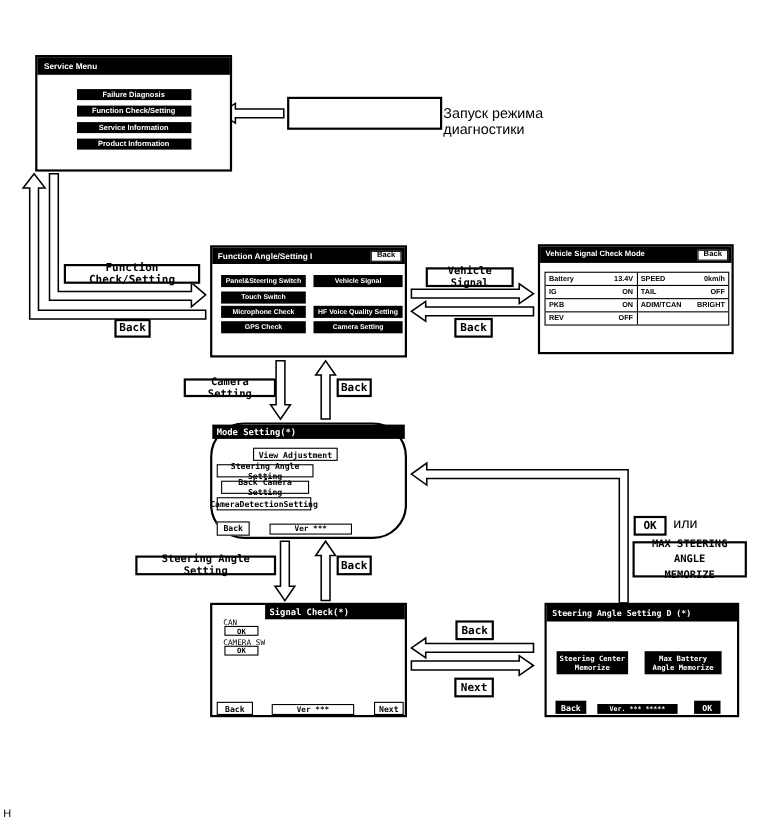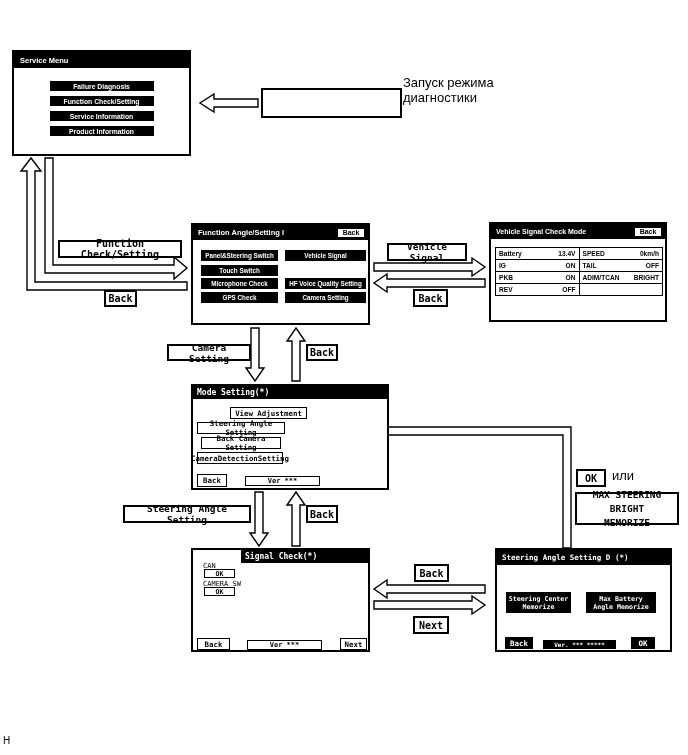--- a/index.html
+++ b/index.html
@@ -8,21 +8,21 @@
   svg.arrows{position:absolute;left:0;top:0;}
   svg.arrows polygon{fill:#ffffff;stroke:#000000;stroke-width:1.4;}
 
   .screen{position:absolute;background:#fff;border:2px solid #000;box-sizing:border-box;}
   .titlebar{background:#000;color:#fff;font-weight:bold;display:flex;align-items:center;}
   .btn-dark{background:#000;color:#fff;font-weight:bold;display:flex;align-items:center;justify-content:center;text-align:center;box-sizing:border-box;}
   .btn-light{background:#fff;color:#000;font-weight:bold;border:1.5px solid #000;display:flex;align-items:center;justify-content:center;text-align:center;box-sizing:border-box;}
   .abs{position:absolute;box-sizing:border-box;}
 
   
-  #scr-service{left:12px;top:50px;width:179px;height:106px;}
+  #scr-service{left:32px;top:50px;width:179px;height:106px;}
   #scr-service .titlebar{height:16px;font-size:7.5px;padding-left:6px;}
   .sm-btn{width:104px;height:10px;margin:0 auto 5px auto;font-size:6.8px;}
   .sm-btns{margin-top:13px;}
 
   
   #scr-fcheck{left:191px;top:223px;width:179px;height:102px;}
   #scr-fcheck .titlebar{height:15px;font-size:7.5px;padding-left:5px;justify-content:space-between;}
   .fc-back{width:28px;height:10px;margin-right:3px;font-size:7px;border-width:1px;}
   .fc-btn{position:absolute;height:11px;font-size:6.3px;}
 
@@ -33,21 +33,21 @@
   .vs-row{display:flex;height:11px;border-bottom:1px solid #000;}
   .vs-row:last-child{border-bottom:none;}
   .vs-cell{flex:1;display:flex;justify-content:space-between;align-items:center;
            padding:0 3px;font-size:6.6px;font-weight:bold;}
   .vs-cell.first{border-right:1px solid #000;}
 
   
   .mono, .mono *{font-family:"DejaVu Sans Mono",monospace;}
 
   
-  #scr-mode{left:191px;top:384px;width:198px;height:106px;}
+  #scr-mode{left:191px;top:384px;width:179px;height:106px;border-radius:31px;}
   #scr-mode .titlebar{height:13px;font-size:8px;padding-left:4px;}
   .ms-btn{position:absolute;height:12px;font-size:7.4px;}
 
   
   #scr-sigcheck{left:191px;top:548px;width:179px;height:104px;padding-left:48px;}
   #scr-sigcheck .titlebar{height:13px;font-size:8px;padding-left:4px;}
   .sc-label{position:absolute;font-size:7px;font-weight:normal;}
   .sc-ok{position:absolute;width:31px;height:9px;font-size:6.6px;border-width:1.3px;}
 
   
@@ -99,21 +99,21 @@
     <div class="titlebar">Service Menu</div>
     <div class="sm-btns">
       <div class="btn-dark sm-btn">Failure Diagnosis</div>
       <div class="btn-dark sm-btn">Function Check/Setting</div>
       <div class="btn-dark sm-btn">Service Information</div>
       <div class="btn-dark sm-btn">Product Information</div>
     </div>
   </div>
 
   <div class="blank-box"></div>
-  <div class="plain-note" style="left:403px;top:76px;">
+  <div class="plain-note" style="left:403px;top:96px;">
     <div>Запуск режима</div>
     <div>диагностики</div>
   </div>
 
   <div class="screen" id="scr-fcheck">
     <div class="titlebar">
       <span>Function Angle/Setting I</span>
       <span class="btn-light fc-back">Back</span>
     </div>
     <div class="btn-dark fc-btn" style="left:8px;top:25px;width:77px;">Panel&amp;Steering Switch</div>
@@ -215,20 +215,20 @@
   <div class="flow-label" style="left:387px;top:243px;width:80px;height:18px;font-size:9.5px;">Vehicle Signal</div>
   <div class="flow-label" style="left:413px;top:289px;width:35px;height:18px;font-size:10px;">Back</div>
   <div class="flow-label" style="left:167px;top:344px;width:84px;height:17px;font-size:9.5px;">Camera Setting</div>
   <div class="flow-label" style="left:306px;top:344px;width:32px;height:17px;font-size:10px;">Back</div>
   <div class="flow-label" style="left:123px;top:505px;width:128px;height:18px;font-size:9.5px;">Steering Angle Setting</div>
   <div class="flow-label" style="left:306px;top:505px;width:32px;height:18px;font-size:10px;">Back</div>
   <div class="flow-label" style="left:414px;top:564px;width:35px;height:18px;font-size:10px;">Back</div>
   <div class="flow-label" style="left:413px;top:616px;width:36px;height:18px;font-size:10px;">Next</div>
   <div class="flow-label" style="left:576px;top:469px;width:30px;height:18px;font-size:10px;">OK</div>
   <div class="flow-label" style="left:575px;top:492px;width:104px;height:33px;font-size:9.5px;line-height:14px;flex-direction:column;">
-    <span>MAX STEERING BRIGHT</span>
+    <span>MAX STEERING ANGLE</span>
     <span>MEMORIZE</span>
   </div>
 
   <div class="plain-note" style="left:612px;top:469px;">или</div>
   <div class="plain-note" style="left:3px;top:734px;font-size:10px;">Н</div>
 
 </div>
 
 </body></html>

